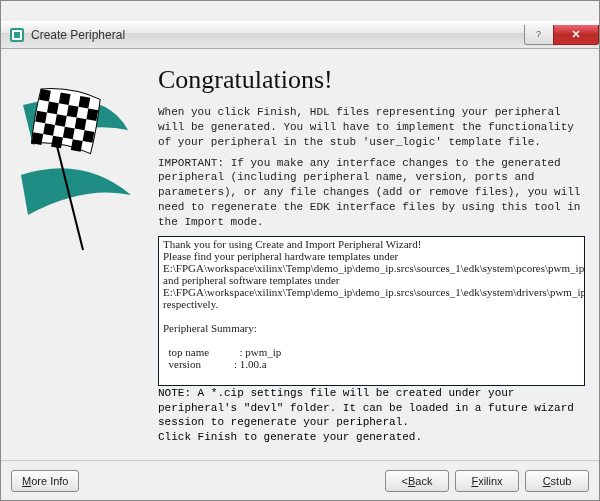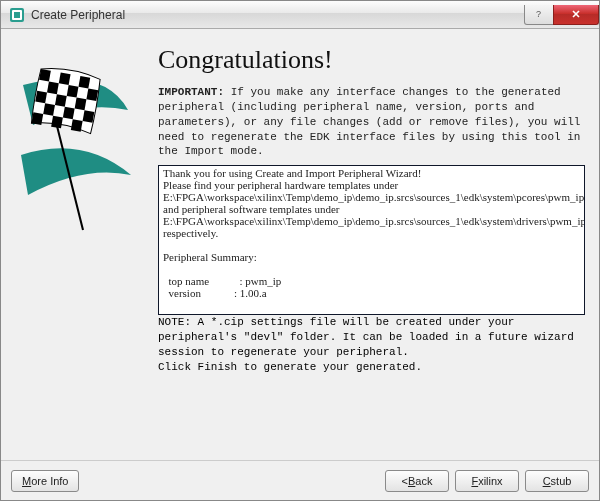--- a/index.html
+++ b/index.html
@@ -22,20 +22,21 @@
     flex-direction: column;
   }
   .titlebar {
     height: 28px;
     background: linear-gradient(to bottom, #fdfdfd 0%, #e9e9e9 45%, #d8d8d8 46%, #e8e8e8 100%);
     border-bottom: 1px solid #aaa;
     display: flex;
     align-items: center;
     padding: 0 0 0 8px;
     position: relative;
+    margin-top: 20px;
   }
   .title-icon {
     width: 16px; height: 16px;
     margin-right: 6px;
     display: inline-block;
   }
   .titlebar-text {
     color: #333;
     font-size: 12px;
     flex: 1;
@@ -83,21 +84,21 @@
     margin: 4px 0 10px 0;
     color:#111;
   }
   .body-text {
     font-family: "Courier New", monospace;
     font-size: 11px;
     line-height: 1.35;
     color:#222;
     margin-bottom: 6px;
   }
-  .body-text .important { font-weight: bold; }
+  .body-text .important { font-weight: normal; }
   .textarea-box {
     width: 100%;
     height: 150px;
     border: 1px solid #0f172a;
     background:#fff;
     font-family: Liberation Serif, serif;
     font-size: 11px;
     padding: 1px 4px;
     overflow-y: scroll;
     white-space: pre-wrap;
@@ -194,20 +195,21 @@
             <rect x="20" y="44" width="10" height="11"></rect>
             <rect x="40" y="44" width="10" height="11"></rect>
           </g>
         </g>
       </svg>
     </div>
 
     <div class="right-pane">
       <h1 class="congrats">Congratulations!</h1>
 
+      <div class="body-text">When you click Finish, HDL files representing your peripheral will be generated. You will have to implement the functionality of your peripheral in the stub 'user_logic' template file.</div>
 
       <div class="body-text">
         <span class="important">IMPORTANT:</span>
         <span>If you make any interface changes to the generated peripheral (including peripheral name, version, ports and parameters), or any file changes (add or remove files), you will need to regenerate the EDK interface files by using this tool in the Import mode.</span>
       </div>
 
       <div class="textarea-box">Thank you for using Create and Import Peripheral Wizard!
 Please find your peripheral hardware templates under E:\FPGA\workspace\xilinx\Temp\demo_ip\demo_ip.srcs\sources_1\edk\system\pcores\pwm_ip_v1_00_a and peripheral software templates under E:\FPGA\workspace\xilinx\Temp\demo_ip\demo_ip.srcs\sources_1\edk\system\drivers\pwm_ip_v1_00_a respectively.
 
 Peripheral Summary:

